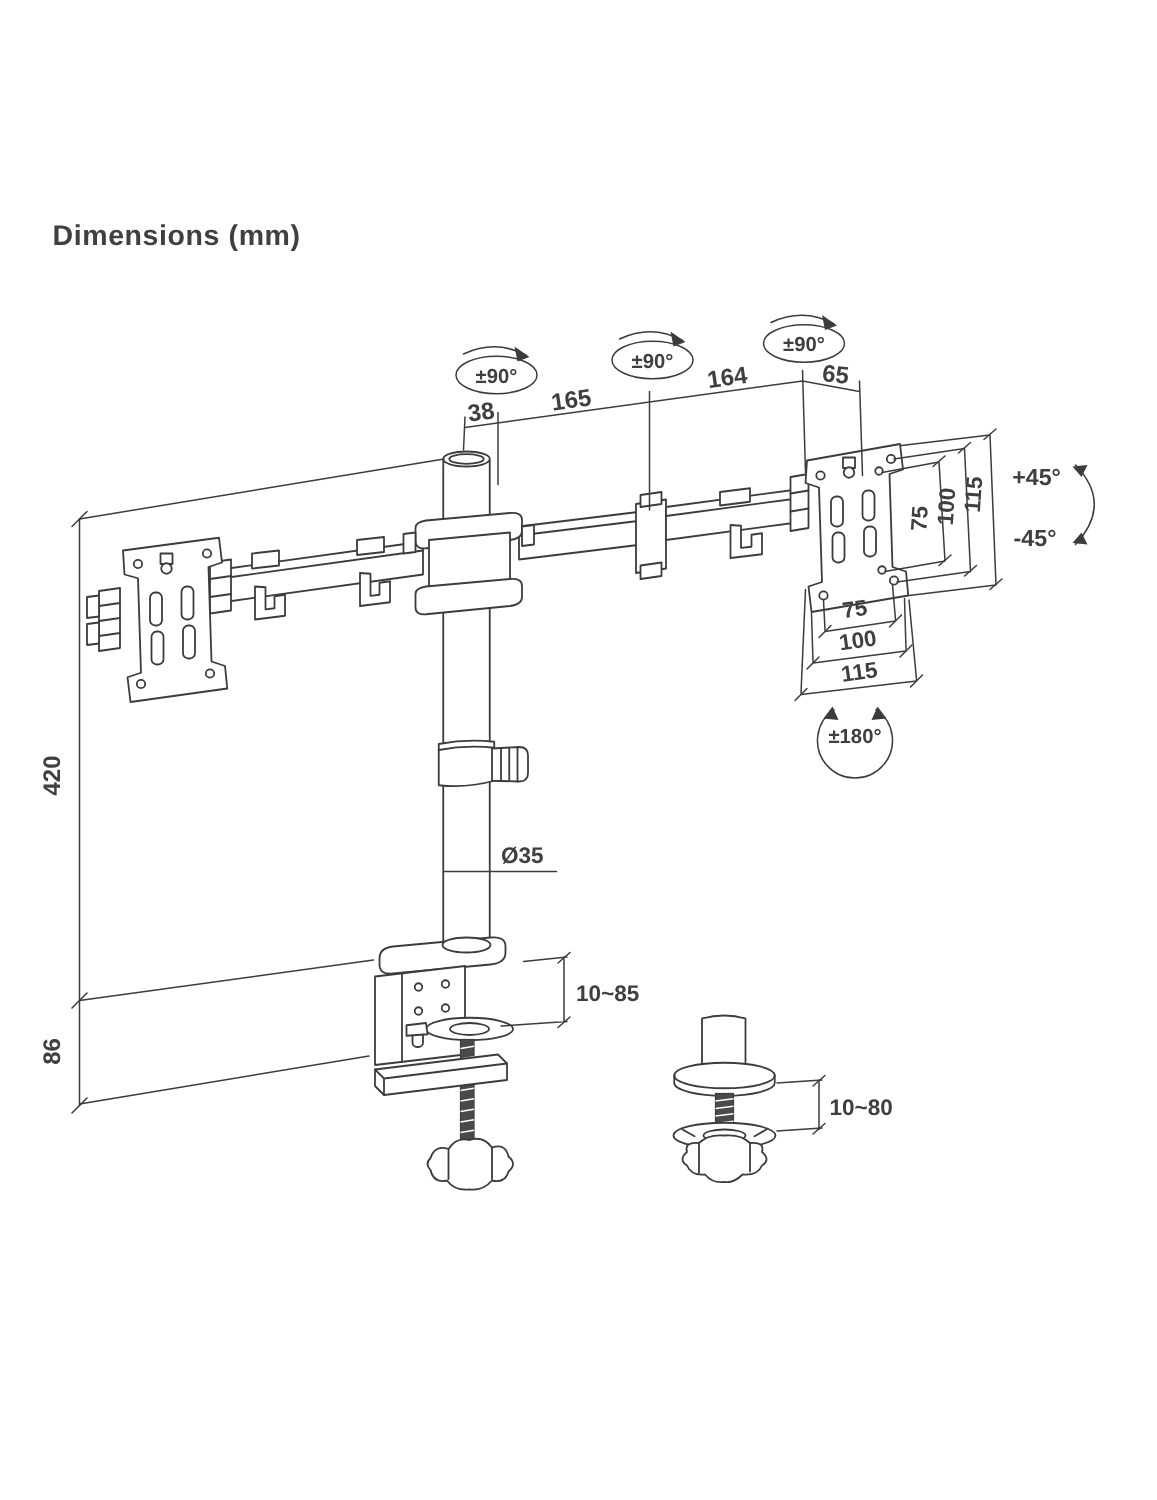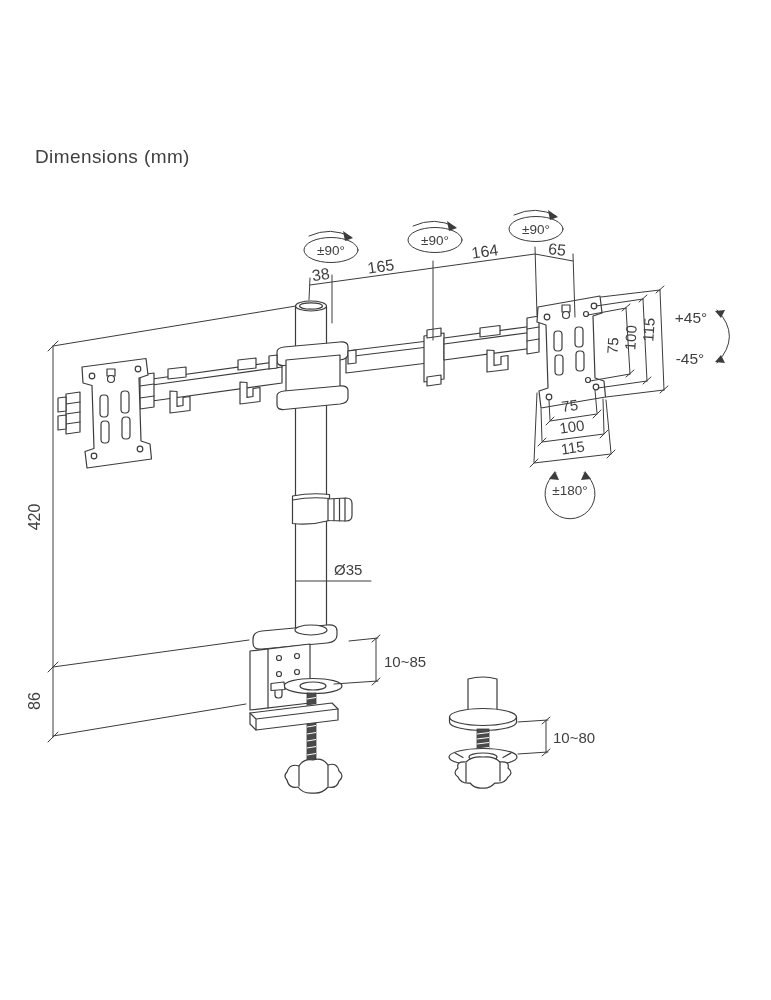--- a/index.html
+++ b/index.html
@@ -1,17 +1,17 @@
 <!DOCTYPE html>
 <html><head>
 <meta charset="utf-8">
 <style>
   html,body{margin:0;padding:0;background:#fff;}
   .page{position:relative;width:771px;height:1000px;background:#fff;overflow:hidden;
-        font-family:"Liberation Sans",sans-serif;}
+        font-family:"Liberation Sans",sans-serif;font-weight:bold;}
   svg{position:absolute;left:0;top:0;}
   svg text{fill:#3f3f3f;font-family:"Liberation Sans",sans-serif;}
   .ln{stroke:#3c3c3c;stroke-width:1.2;fill:none;stroke-linecap:round;stroke-linejoin:round;}
   .lnw{stroke:#3c3c3c;stroke-width:1.2;fill:#fff;stroke-linecap:round;stroke-linejoin:round;}
   .dim{stroke:#3c3c3c;stroke-width:1;fill:none;stroke-linecap:round;}
   .arr{fill:#3c3c3c;stroke:none;}
   .dark{fill:#4a4a4a;stroke:#3c3c3c;stroke-width:0.8;}
   .hatch{stroke:#ffffff;stroke-width:1;}
   .t-title{font-size:19px;letter-spacing:0.4px;fill:#404040;}
   .t-dim{font-size:16px;}

